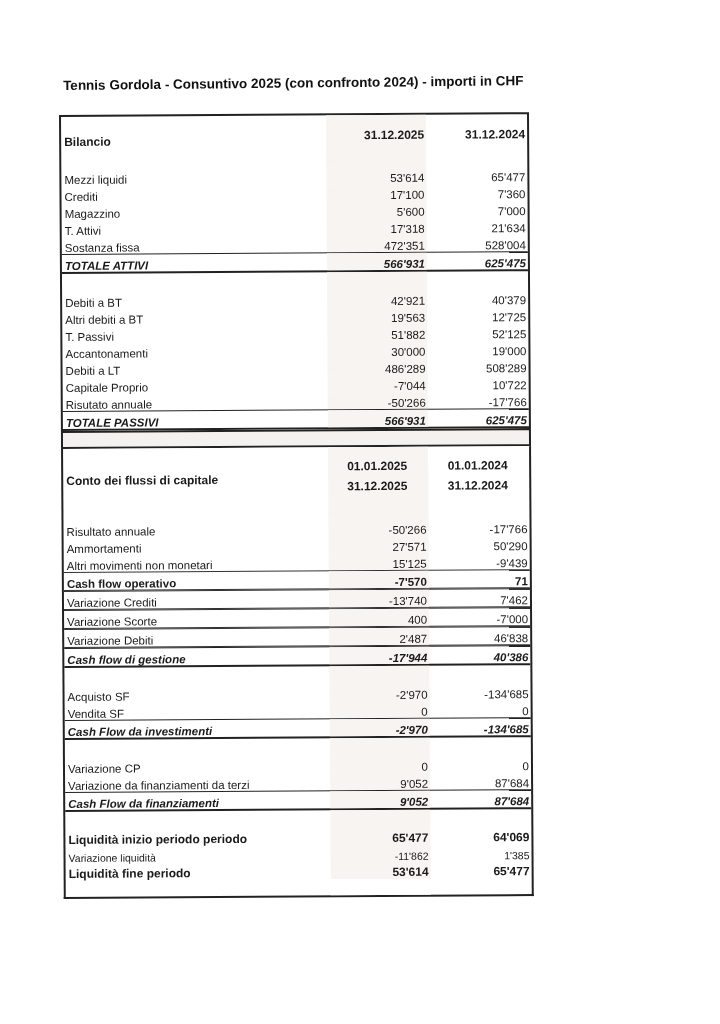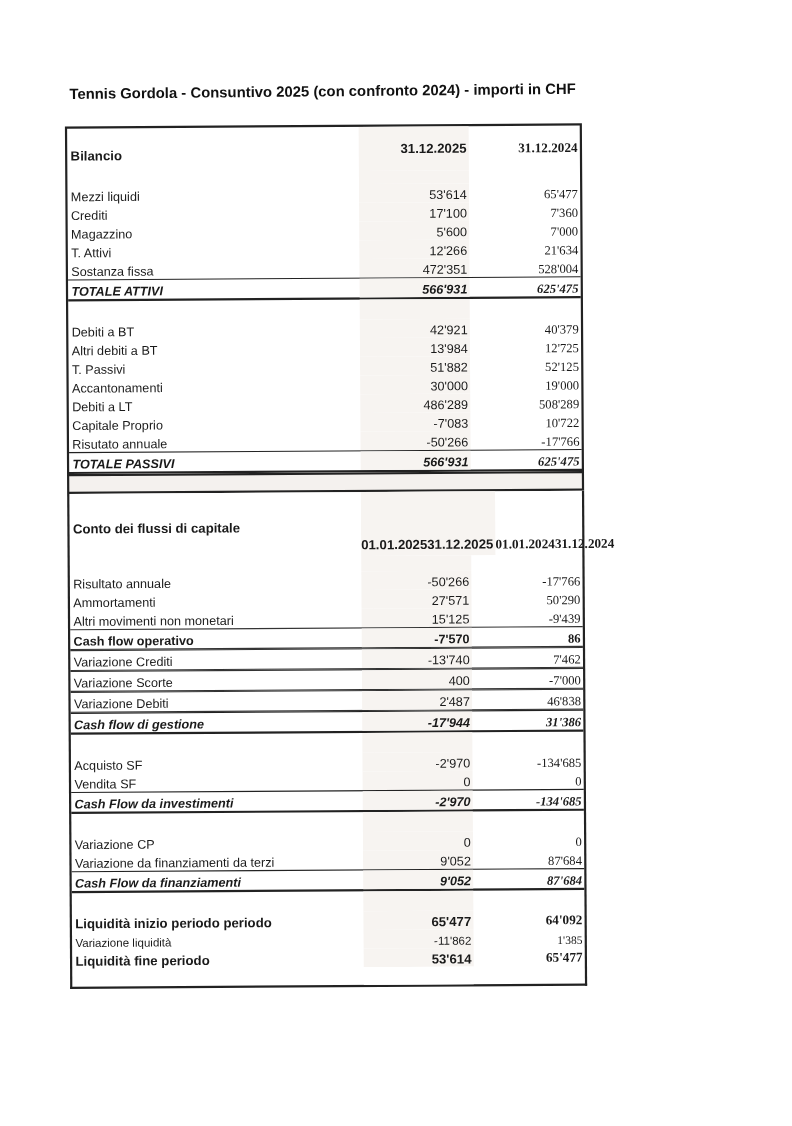--- a/index.html
+++ b/index.html
@@ -17,30 +17,30 @@
   }
   .box {
     border: 2px solid #222; border-right-width: 2px; position: relative; background: #fff;
   }
   .box.gap-box { height: 14px; background: #f4f1ee; border-top: 1px solid #444; }
   .row {
     display: flex; align-items: flex-end; height: 17px; font-size: 11.5px; position: relative;
   }
   .row .lbl { flex: 0 0 262px; padding-left: 3px; white-space: nowrap; }
   .row .v1 { flex: 0 0 98px; text-align: right; padding-right: 2px; background: #f7f4f1; height: 100%; display:flex; align-items:flex-end; justify-content:flex-end; }
-  .row .v2 { flex: 1; text-align: right; padding-right: 2px; height: 100%; display:flex; align-items:flex-end; justify-content:flex-end;font-family:Liberation Serif, serif; }
+  .row .v2 { flex: 1; text-align: right; padding-right: 2px; height: 100%; display:flex; align-items:flex-end; justify-content:flex-end; }
   .row.bold { font-weight: bold; }
   .row.ital { font-style: italic; font-weight: bold; }
   .row.total { border-top: 1.5px solid #222; border-bottom: 2px solid #222; }
   .row.boxed { border-top: 1px solid #333; border-bottom: 1px solid #333; }
   .row.spacer { height: 12px; }
   .row.head { height: 30px; font-weight: bold; font-size: 12px; align-items: center; }
   .row.head .v1, .row.head .v2 { align-items: center; }
   .row.head2 { height: 44px; font-weight: bold; font-size: 12px; align-items: center; }
-  .row.head2 .v1, .row.head2 .v2 { flex-direction: row; align-items: flex-end; justify-content: center; line-height: 20px; }
+  .row.head2 .v1, .row.head2 .v2 { flex-direction: column; align-items: center; justify-content: center; line-height: 20px; }
   .row.small { font-size: 10.5px; }
   .row.big { font-size: 12px; }
   .row.bottom-pad { height: 16px; }
 </style>
 </head>
 <body>
 
 <div class="title">Tennis Gordola - Consuntivo 2025 (con confronto 2024) - importi in CHF</div>
 
 <div class="sheet">
@@ -68,21 +68,21 @@
           <span class="v1">17'100</span>
           <span class="v2">7'360</span>
         </div>
         <div class="row">
           <span class="lbl">Magazzino</span>
           <span class="v1">5'600</span>
           <span class="v2">7'000</span>
         </div>
         <div class="row">
           <span class="lbl">T. Attivi</span>
-          <span class="v1">12'266</span>
+          <span class="v1">17'318</span>
           <span class="v2">21'634</span>
         </div>
         <div class="row">
           <span class="lbl">Sostanza fissa</span>
           <span class="v1">472'351</span>
           <span class="v2">528'004</span>
         </div>
       </div>
     <div class="row ital total">
       <span class="lbl">TOTALE ATTIVI</span>
@@ -96,41 +96,41 @@
       </div>
 
     <div id="passivi-rows">
         <div class="row">
           <span class="lbl">Debiti a BT</span>
           <span class="v1">42'921</span>
           <span class="v2">40'379</span>
         </div>
         <div class="row">
           <span class="lbl">Altri debiti a BT</span>
-          <span class="v1">13'984</span>
+          <span class="v1">19'563</span>
           <span class="v2">12'725</span>
         </div>
         <div class="row">
           <span class="lbl">T. Passivi</span>
           <span class="v1">51'882</span>
           <span class="v2">52'125</span>
         </div>
         <div class="row">
           <span class="lbl">Accantonamenti</span>
           <span class="v1">30'000</span>
           <span class="v2">19'000</span>
         </div>
         <div class="row">
           <span class="lbl">Debiti a LT</span>
           <span class="v1">486'289</span>
           <span class="v2">508'289</span>
         </div>
         <div class="row">
           <span class="lbl">Capitale Proprio</span>
-          <span class="v1">-7'083</span>
+          <span class="v1">-7'044</span>
           <span class="v2">10'722</span>
         </div>
         <div class="row">
           <span class="lbl">Risutato annuale</span>
           <span class="v1">-50'266</span>
           <span class="v2">-17'766</span>
         </div>
       </div>
     <div class="row ital total" style="border-bottom:none;">
       <span class="lbl">TOTALE PASSIVI</span>
@@ -172,21 +172,21 @@
         </div>
         <div class="row">
           <span class="lbl">Altri movimenti non monetari</span>
           <span class="v1">15'125</span>
           <span class="v2">-9'439</span>
         </div>
       </div>
     <div class="row bold boxed">
       <span class="lbl">Cash flow operativo</span>
       <span class="v1">-7'570</span>
-      <span class="v2">86</span>
+      <span class="v2">71</span>
     </div>
     <div id="gestione-rows">
         <div class="row boxed">
           <span class="lbl">Variazione Crediti</span>
           <span class="v1">-13'740</span>
           <span class="v2">7'462</span>
         </div>
         <div class="row boxed">
           <span class="lbl">Variazione Scorte</span>
           <span class="v1">400</span>
@@ -194,21 +194,21 @@
         </div>
         <div class="row boxed">
           <span class="lbl">Variazione Debiti</span>
           <span class="v1">2'487</span>
           <span class="v2">46'838</span>
         </div>
       </div>
     <div class="row ital total">
       <span class="lbl">Cash flow di gestione</span>
       <span class="v1">-17'944</span>
-      <span class="v2">31'386</span>
+      <span class="v2">40'386</span>
     </div>
     <div class="row spacer" style="height:18px;">
         <span class="lbl"></span>
         <span class="v1"></span>
         <span class="v2"></span>
       </div>
 
     <div id="investimenti-rows">
         <div class="row">
           <span class="lbl">Acquisto SF</span>
@@ -251,21 +251,21 @@
     </div>
     <div class="row spacer" style="height:18px;">
         <span class="lbl"></span>
         <span class="v1"></span>
         <span class="v2"></span>
       </div>
 
     <div class="row bold big">
       <span class="lbl">Liquidità inizio periodo periodo</span>
       <span class="v1">65'477</span>
-      <span class="v2">64'092</span>
+      <span class="v2">64'069</span>
     </div>
     <div class="row small">
       <span class="lbl">Variazione liquidità</span>
       <span class="v1">-11'862</span>
       <span class="v2">1'385</span>
     </div>
     <div class="row bold big">
       <span class="lbl">Liquidità fine periodo</span>
       <span class="v1">53'614</span>
       <span class="v2">65'477</span>

